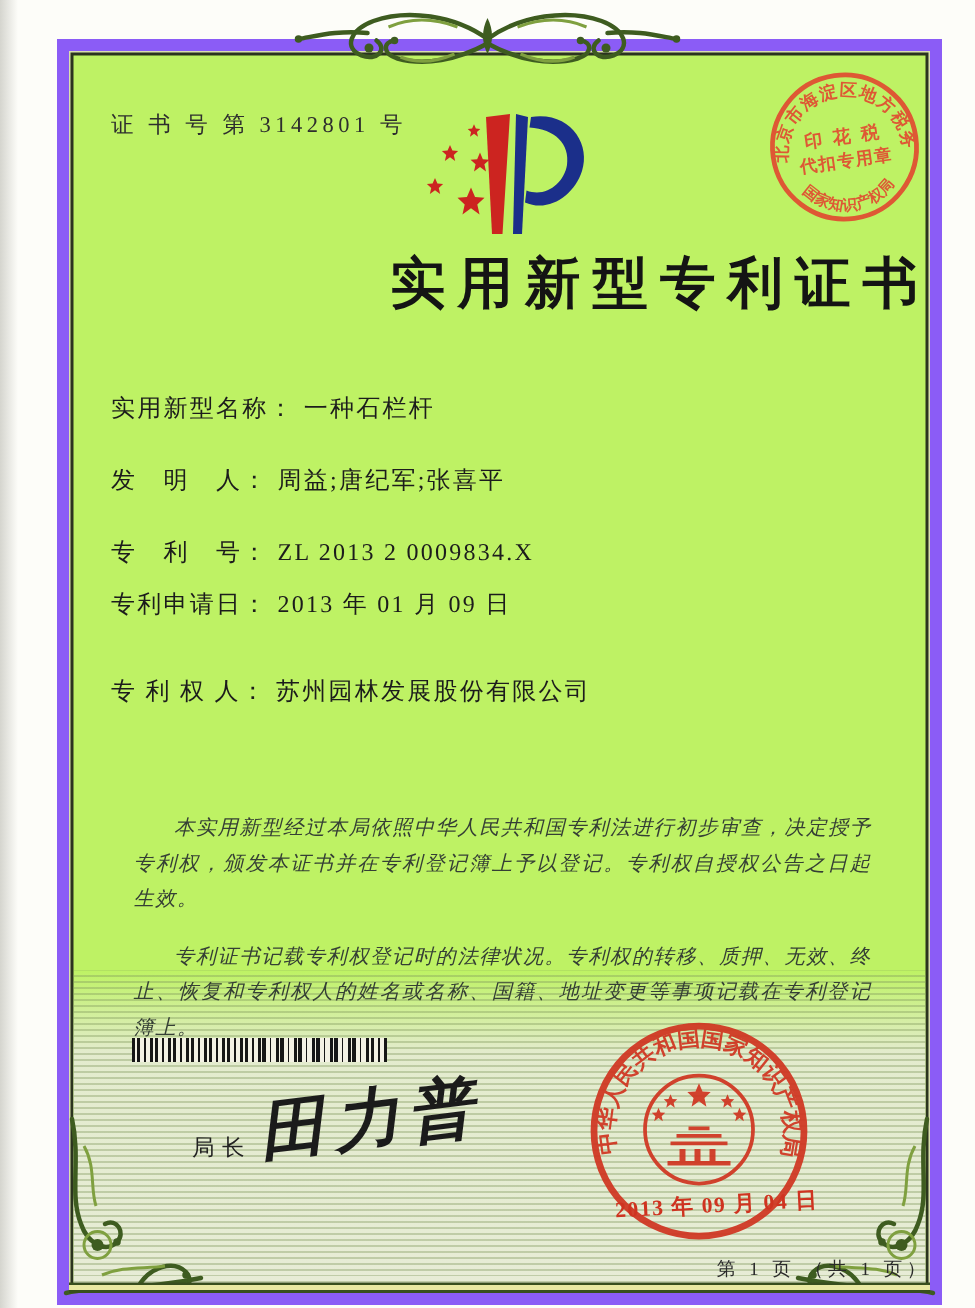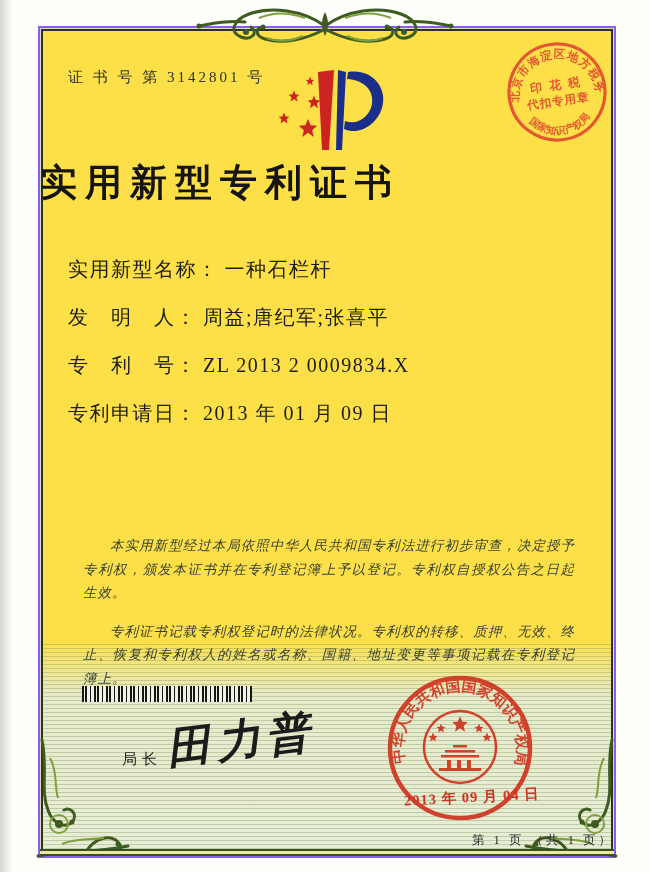--- a/index.html
+++ b/index.html
@@ -1,42 +1,42 @@
 <!DOCTYPE html>
 <html><head>
 <meta charset="utf-8">
 <style>
   html,body{margin:0;padding:0;}
   body{width:650px;height:872px;background:#fefefb;font-family:"Liberation Serif",serif;}
   .page{position:relative;width:650px;height:872px;overflow:hidden;background:#fdfdf9;}
   .edge-shade{position:absolute;left:0;top:0;bottom:0;width:12px;
     background:linear-gradient(90deg,rgba(70,70,55,.22),rgba(70,70,55,0));pointer-events:none;}
 
-  .cert{position:absolute;left:38px;top:26px;width:574px;height:828px;background:#fde047;
-    border:2px solid #8b5cf6;box-shadow:inset 0 0 0 1px #d9dfae, inset 0 0 0 3px #2b341f;}
+  .cert{position:absolute;left:38px;top:26px;width:574px;height:828px;background:#bef264;
+    border:8px solid #8b5cf6;box-shadow:inset 0 0 0 1px #d9dfae, inset 0 0 0 3px #2b341f;}
 
   .guilloche{position:absolute;left:3px;right:3px;bottom:3px;height:212px;z-index:0;
     background:
       repeating-linear-gradient(0deg,rgba(128,152,92,.38) 0 1px,rgba(0,0,0,0) 1px 4px),
       linear-gradient(180deg,rgba(229,235,211,0) 0,rgba(229,235,211,.95) 55px,#e7ecd6 100%);}
   .bottom-line{position:absolute;left:0;right:0;bottom:0;height:7px;z-index:2;
     background:linear-gradient(180deg,#384f1e 0 2px,#e9e9a2 2px 5px,#384f1e 5px 7px);}
 
   .corner{position:absolute;bottom:-4px;width:104px;height:122px;z-index:1;}
   .corner.left{left:-8px;}
   .corner.right{right:-8px;transform:scaleX(-1);}
   .top-ornament{position:absolute;left:50%;top:26px;transform:translate(-50%,-50%);z-index:6;}
 
   .cert-no{position:absolute;left:28px;top:40px;font-size:15px;letter-spacing:3px;color:#2e2e2e;z-index:2;white-space:nowrap;}
   .logo{position:absolute;left:230px;top:38px;z-index:2;}
-  .title{position:absolute;left:0;right:0;top:130px;text-align:left;font-size:37px;font-weight:bold;
+  .title{position:absolute;left:0;right:0;top:130px;text-align:right;font-size:37px;font-weight:bold;
     letter-spacing:8px;color:#141414;z-index:2;white-space:nowrap;}
 
-  .field{position:absolute;left:28px;white-space:nowrap;font-size:20px;color:#1c1c1c;letter-spacing:1.5px;z-index:2;}
-  .f0{top:228px}.f1{top:276px}.f2{top:324px}.f3{top:372px}.f4{top:417px}.f5{top:462px}
+  .field{position:absolute;left:28px;white-space:nowrap;font-size:16px;color:#1c1c1c;letter-spacing:1.5px;z-index:2;}
+  .f0{top:228px}.f1{top:276px}.f2{top:324px}.f3{top:359px}.f4{top:417px}.f5{top:462px}
   .field .val{margin-left:6px;}
 
   .body-text{position:absolute;left:28px;top:491px;width:522px;z-index:2;
     font-size:13.5px;line-height:23.5px;color:#353f35;font-style:italic;letter-spacing:1px;text-align:justify;}
   .body-text p{margin:15px;text-indent:2em;}
 
   .barcode{position:absolute;left:42px;top:658px;width:170px;height:16px;z-index:2;
     background:repeating-linear-gradient(90deg,#161616 0 2px,#f3f1e4 2px 3px,#161616 3px 5px,#f3f1e4 5px 8px,#161616 8px 9px,#f3f1e4 9px 12px);}
 
   .signer-title{position:absolute;left:82px;top:722px;font-size:15px;letter-spacing:5px;color:#222;z-index:2;font-family:Liberation Serif, serif;}
@@ -124,20 +124,23 @@
       <span class="lbl">实用新型名称：</span><span class="val">一种石栏杆</span>
     </div>
     <div class="field f1">
       <span class="lbl">发　明　人：</span><span class="val">周益;唐纪军;张喜平</span>
     </div>
     <div class="field f2">
       <span class="lbl">专　利　号：</span><span class="val">ZL 2013 2 0009834.X</span>
     </div>
     <div class="field f3">
       <span class="lbl">专利申请日：</span><span class="val">2013 年 01 月 09 日</span>
+    </div>
+    <div class="field f4">
+      <span class="lbl">专 利 权 人：</span><span class="val">苏州园林发展股份有限公司</span>
     </div>
 
     <div class="body-text">
       <p>本实用新型经过本局依照中华人民共和国专利法进行初步审查，决定授予专利权，颁发本证书并在专利登记簿上予以登记。专利权自授权公告之日起生效。</p>
       <p>专利证书记载专利权登记时的法律状况。专利权的转移、质押、无效、终止、恢复和专利权人的姓名或名称、国籍、地址变更等事项记载在专利登记簿上。</p>
     </div>
 
     <div class="barcode"></div>
 
     <div class="signer-title">局长</div>

